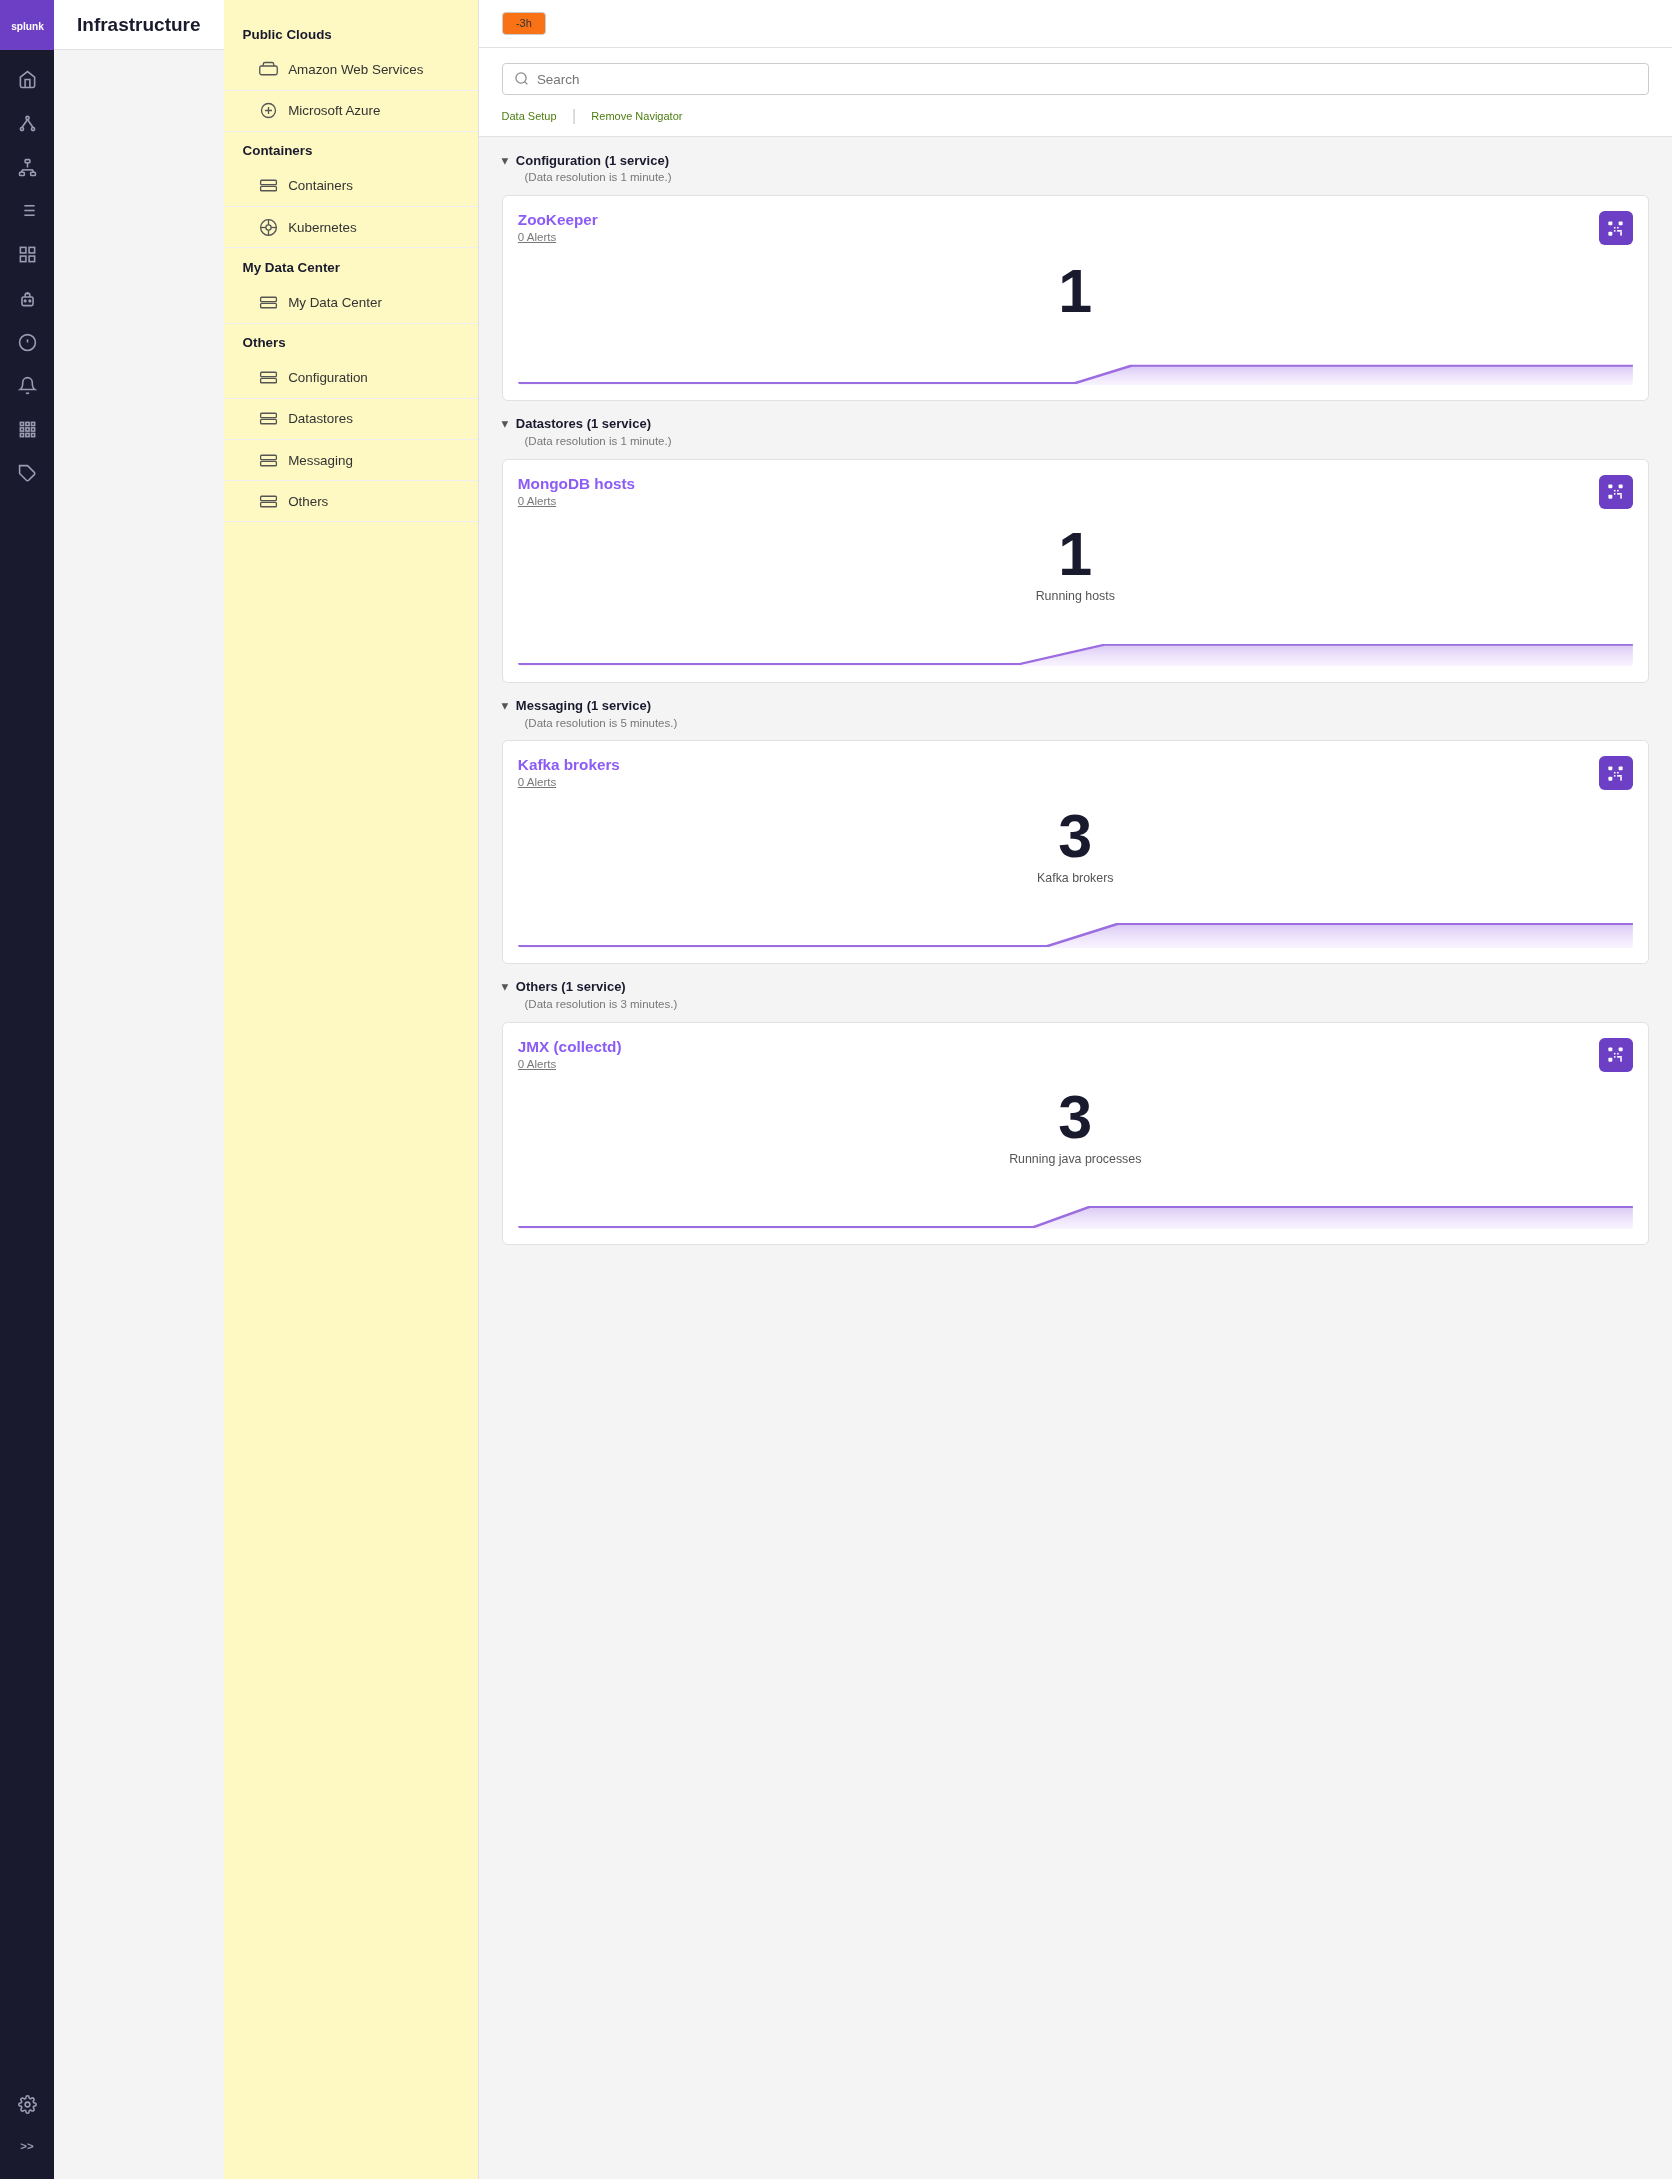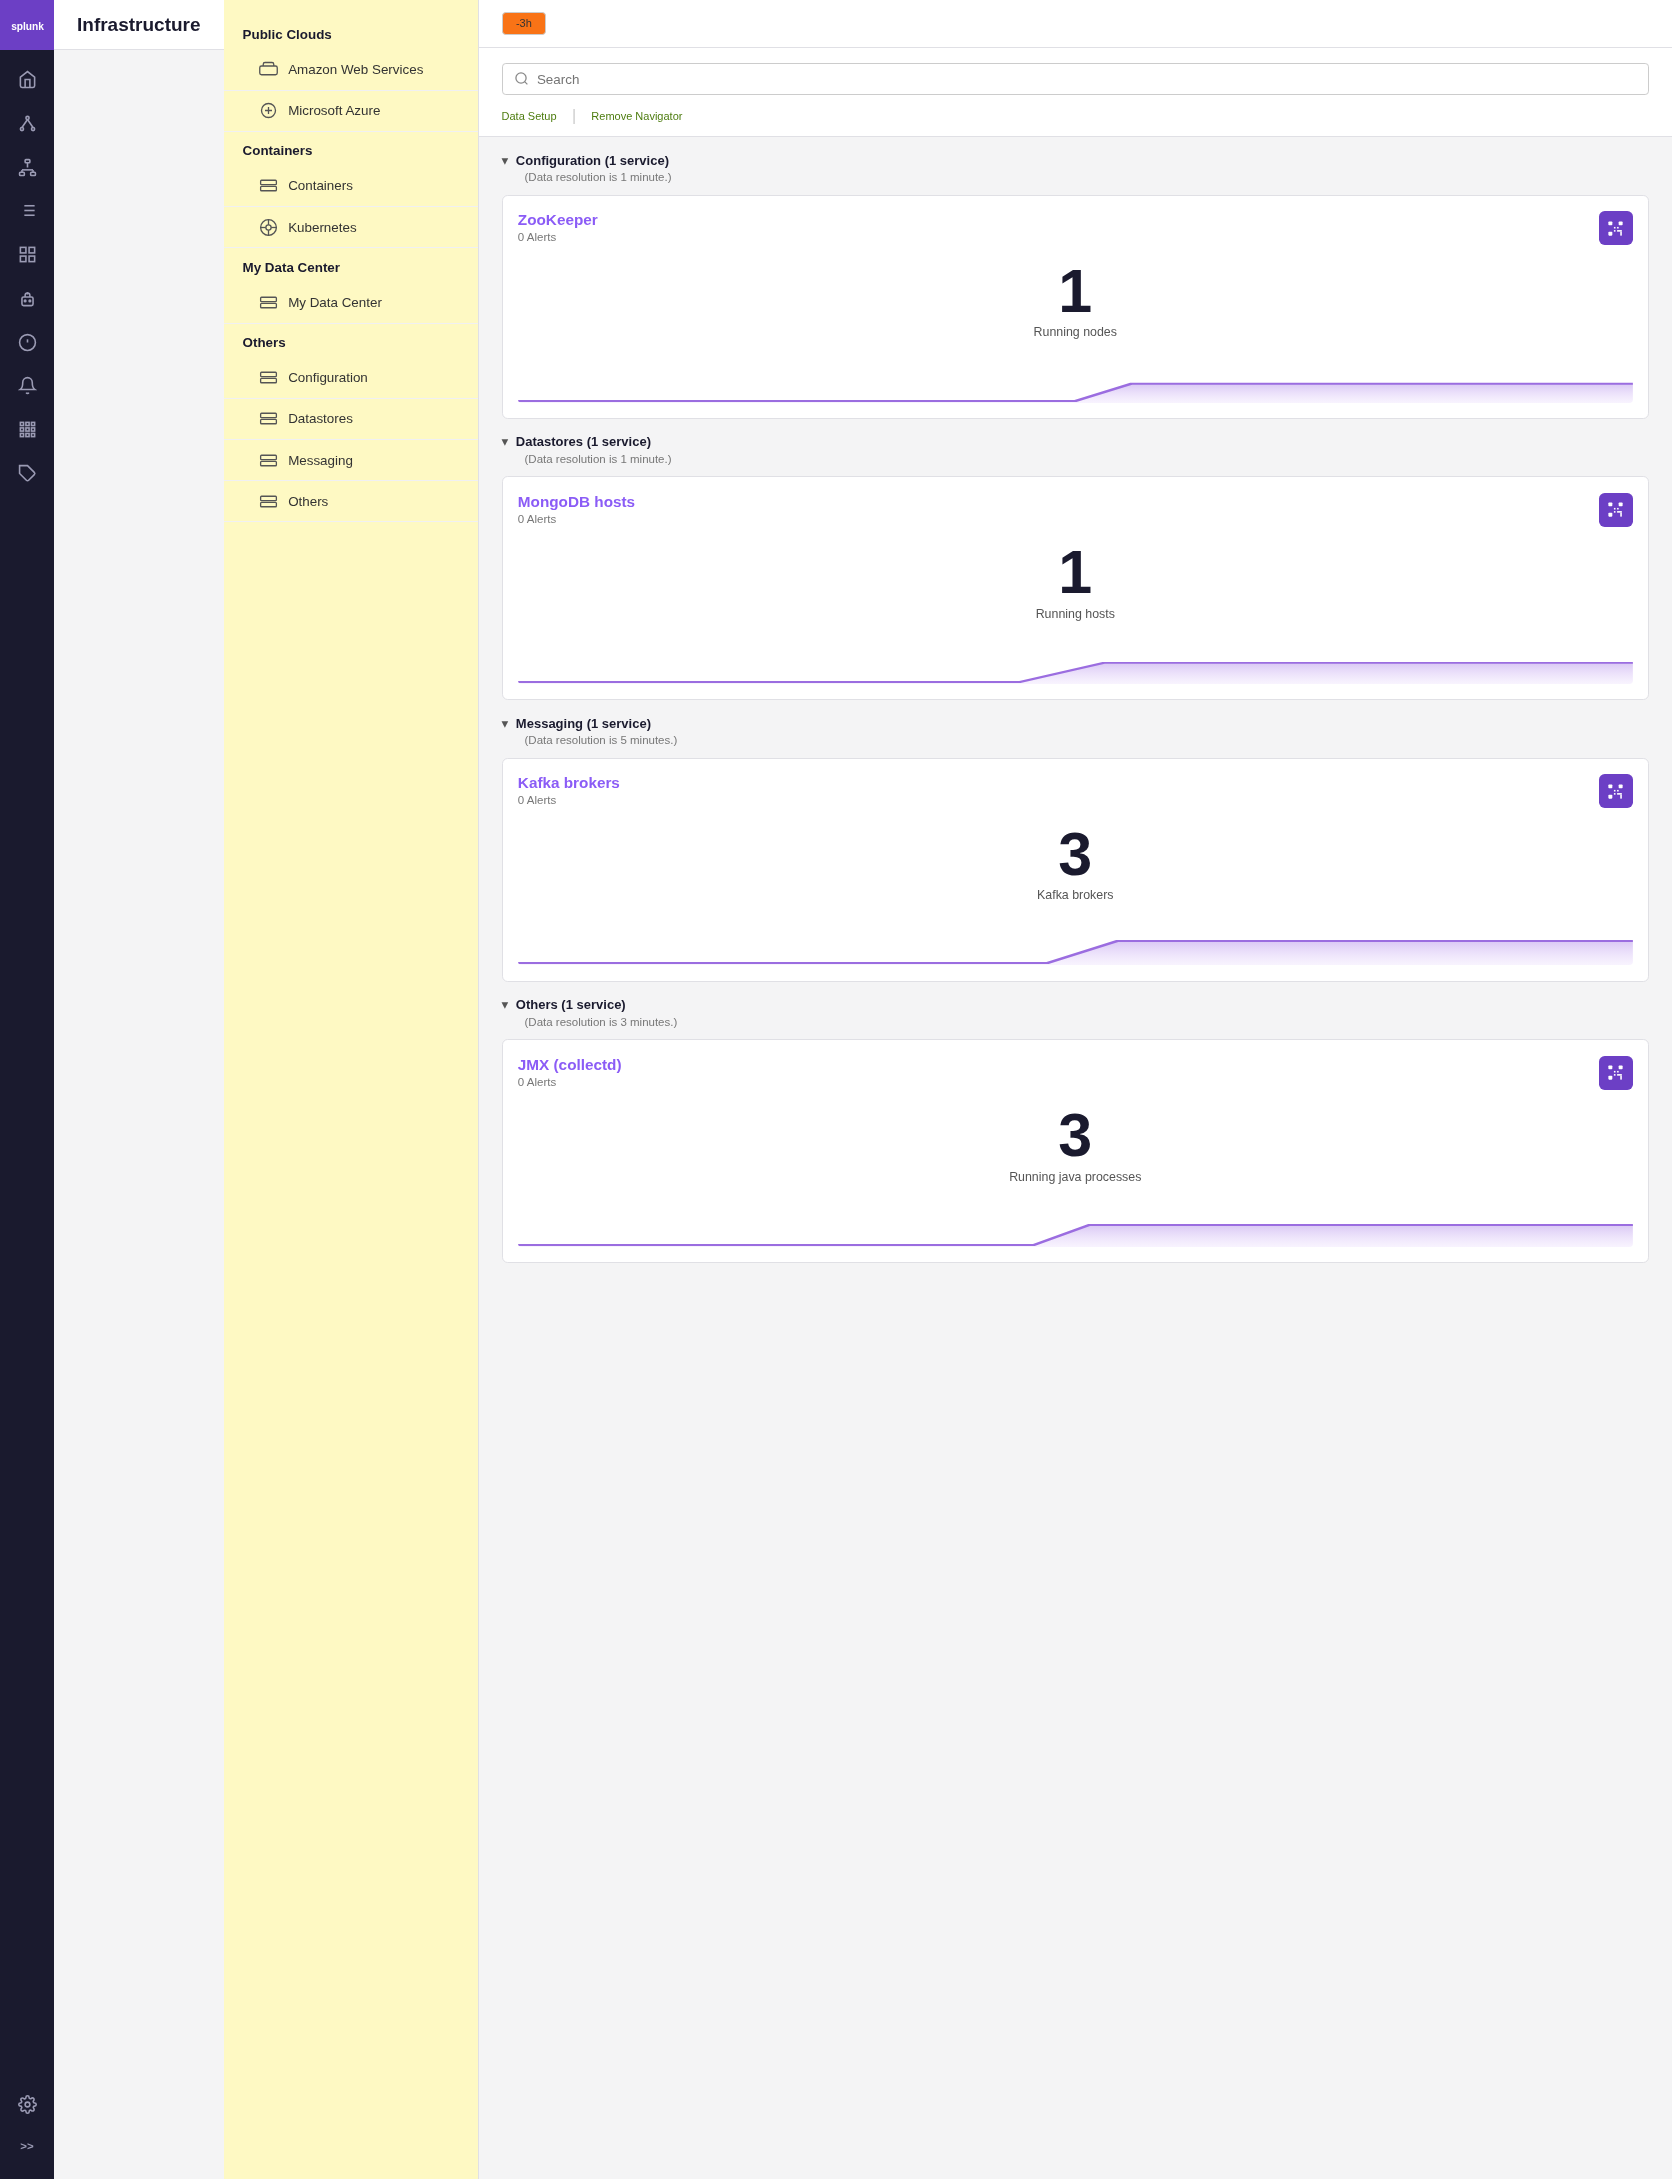--- a/index.html
+++ b/index.html
@@ -210,20 +210,21 @@
     }
     .card-title {
       font-size: 15.3px;
       font-weight: 700;
       color: #8b5cf6;
     }
     .card-alerts {
       font-size: 11.5px;
       color: #777;
       margin-top: 1.9px;
+      text-decoration: underline;
     }
     .qr-btn {
       background: #6c3fc5;
       border: none;
       border-radius: 5.7px;
       width: 34px;
       height: 34px;
       display: flex;
       align-items: center;
       justify-content: center;
@@ -527,21 +528,20 @@
                       <rect x="10" y="10" width="2" height="2"></rect>
                       <rect x="14" y="10" width="2" height="2"></rect>
                       <rect x="10" y="14" width="2" height="2"></rect>
                       <rect x="14" y="14" width="6" height="2"></rect>
                       <rect x="18" y="16" width="2" height="5"></rect>
                     </svg>
                 </button>
               </div>
               <div class="metric-display">
                 <div class="metric-number">1</div>
-                <div class="metric-label">Running nodes</div>
               </div>
               <div class="mini-chart">
                 <svg width="100%" height="48" preserveAspectRatio="none" viewBox="0 0 400 50">
                   <defs>
                     <linearGradient id="grad1" x1="0" y1="0" x2="0" y2="1">
                       <stop offset="0%" stop-color="#c9b0f0" stop-opacity="0.7"></stop>
                       <stop offset="100%" stop-color="#e8d8fc" stop-opacity="0.3"></stop>
                     </linearGradient>
                   </defs>
                   <path d="M0,48 L200,48 L220,30 L400,30 L400,50 L0,50 Z" fill="url(#grad1)"></path>

